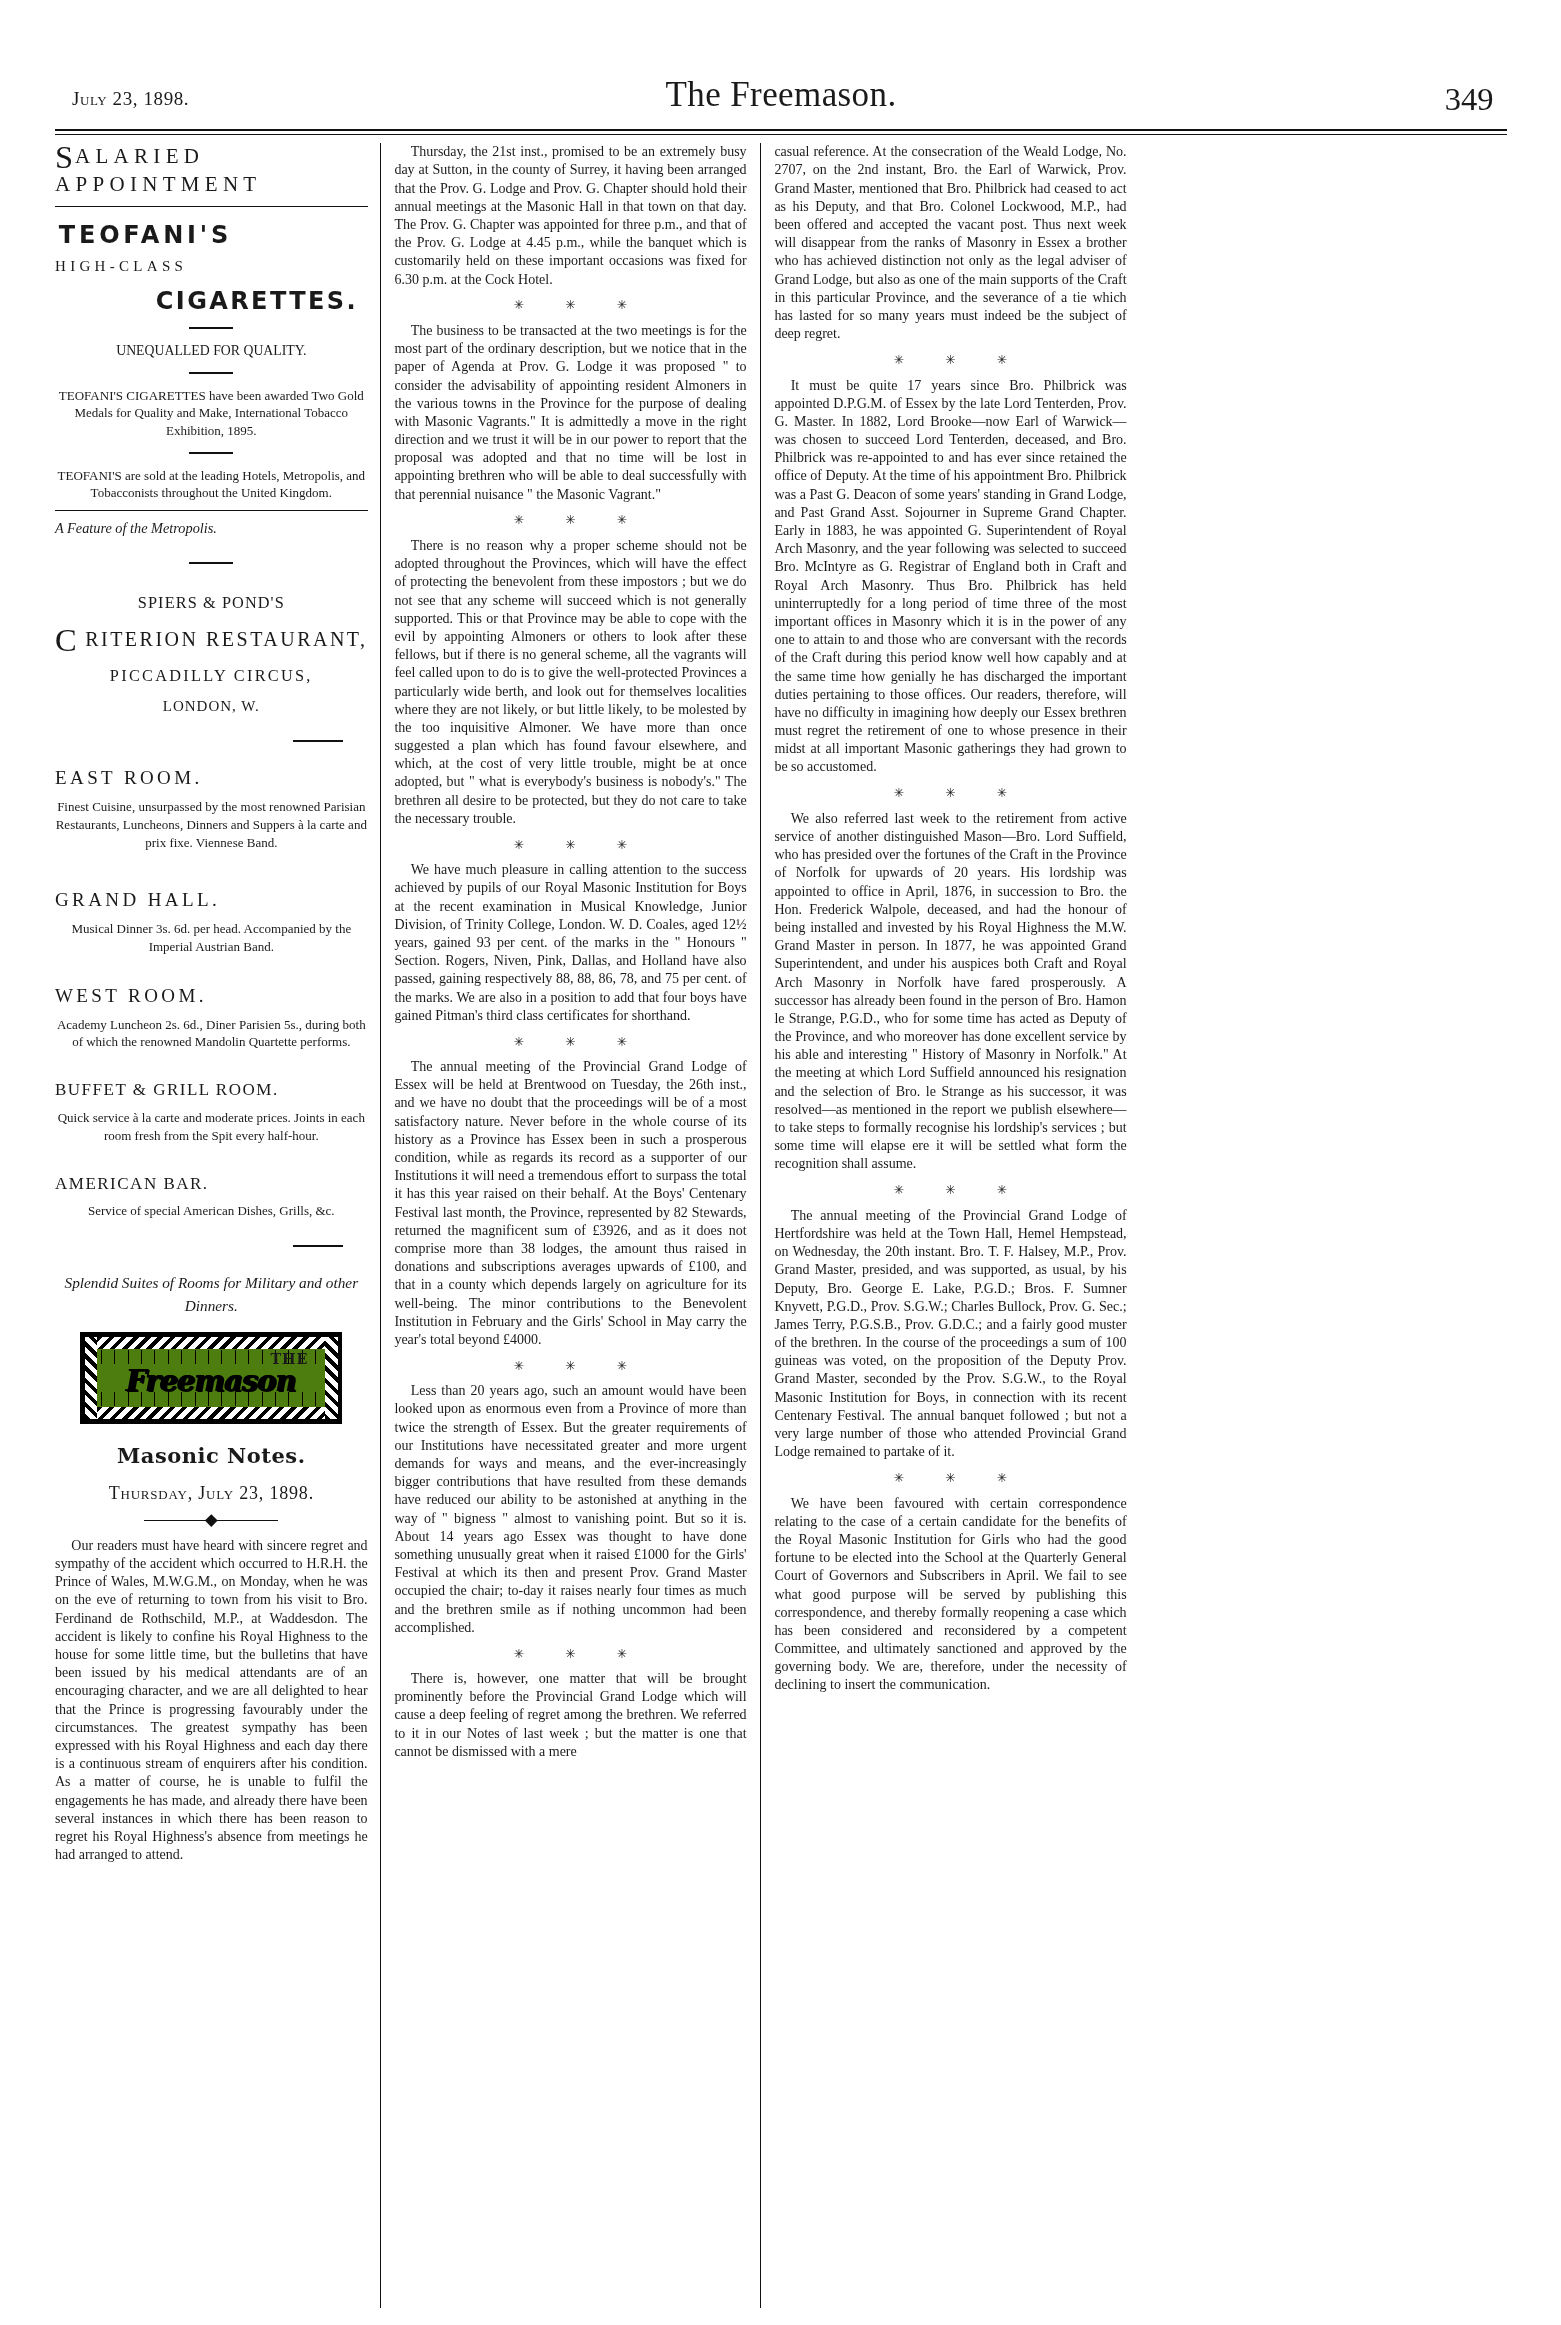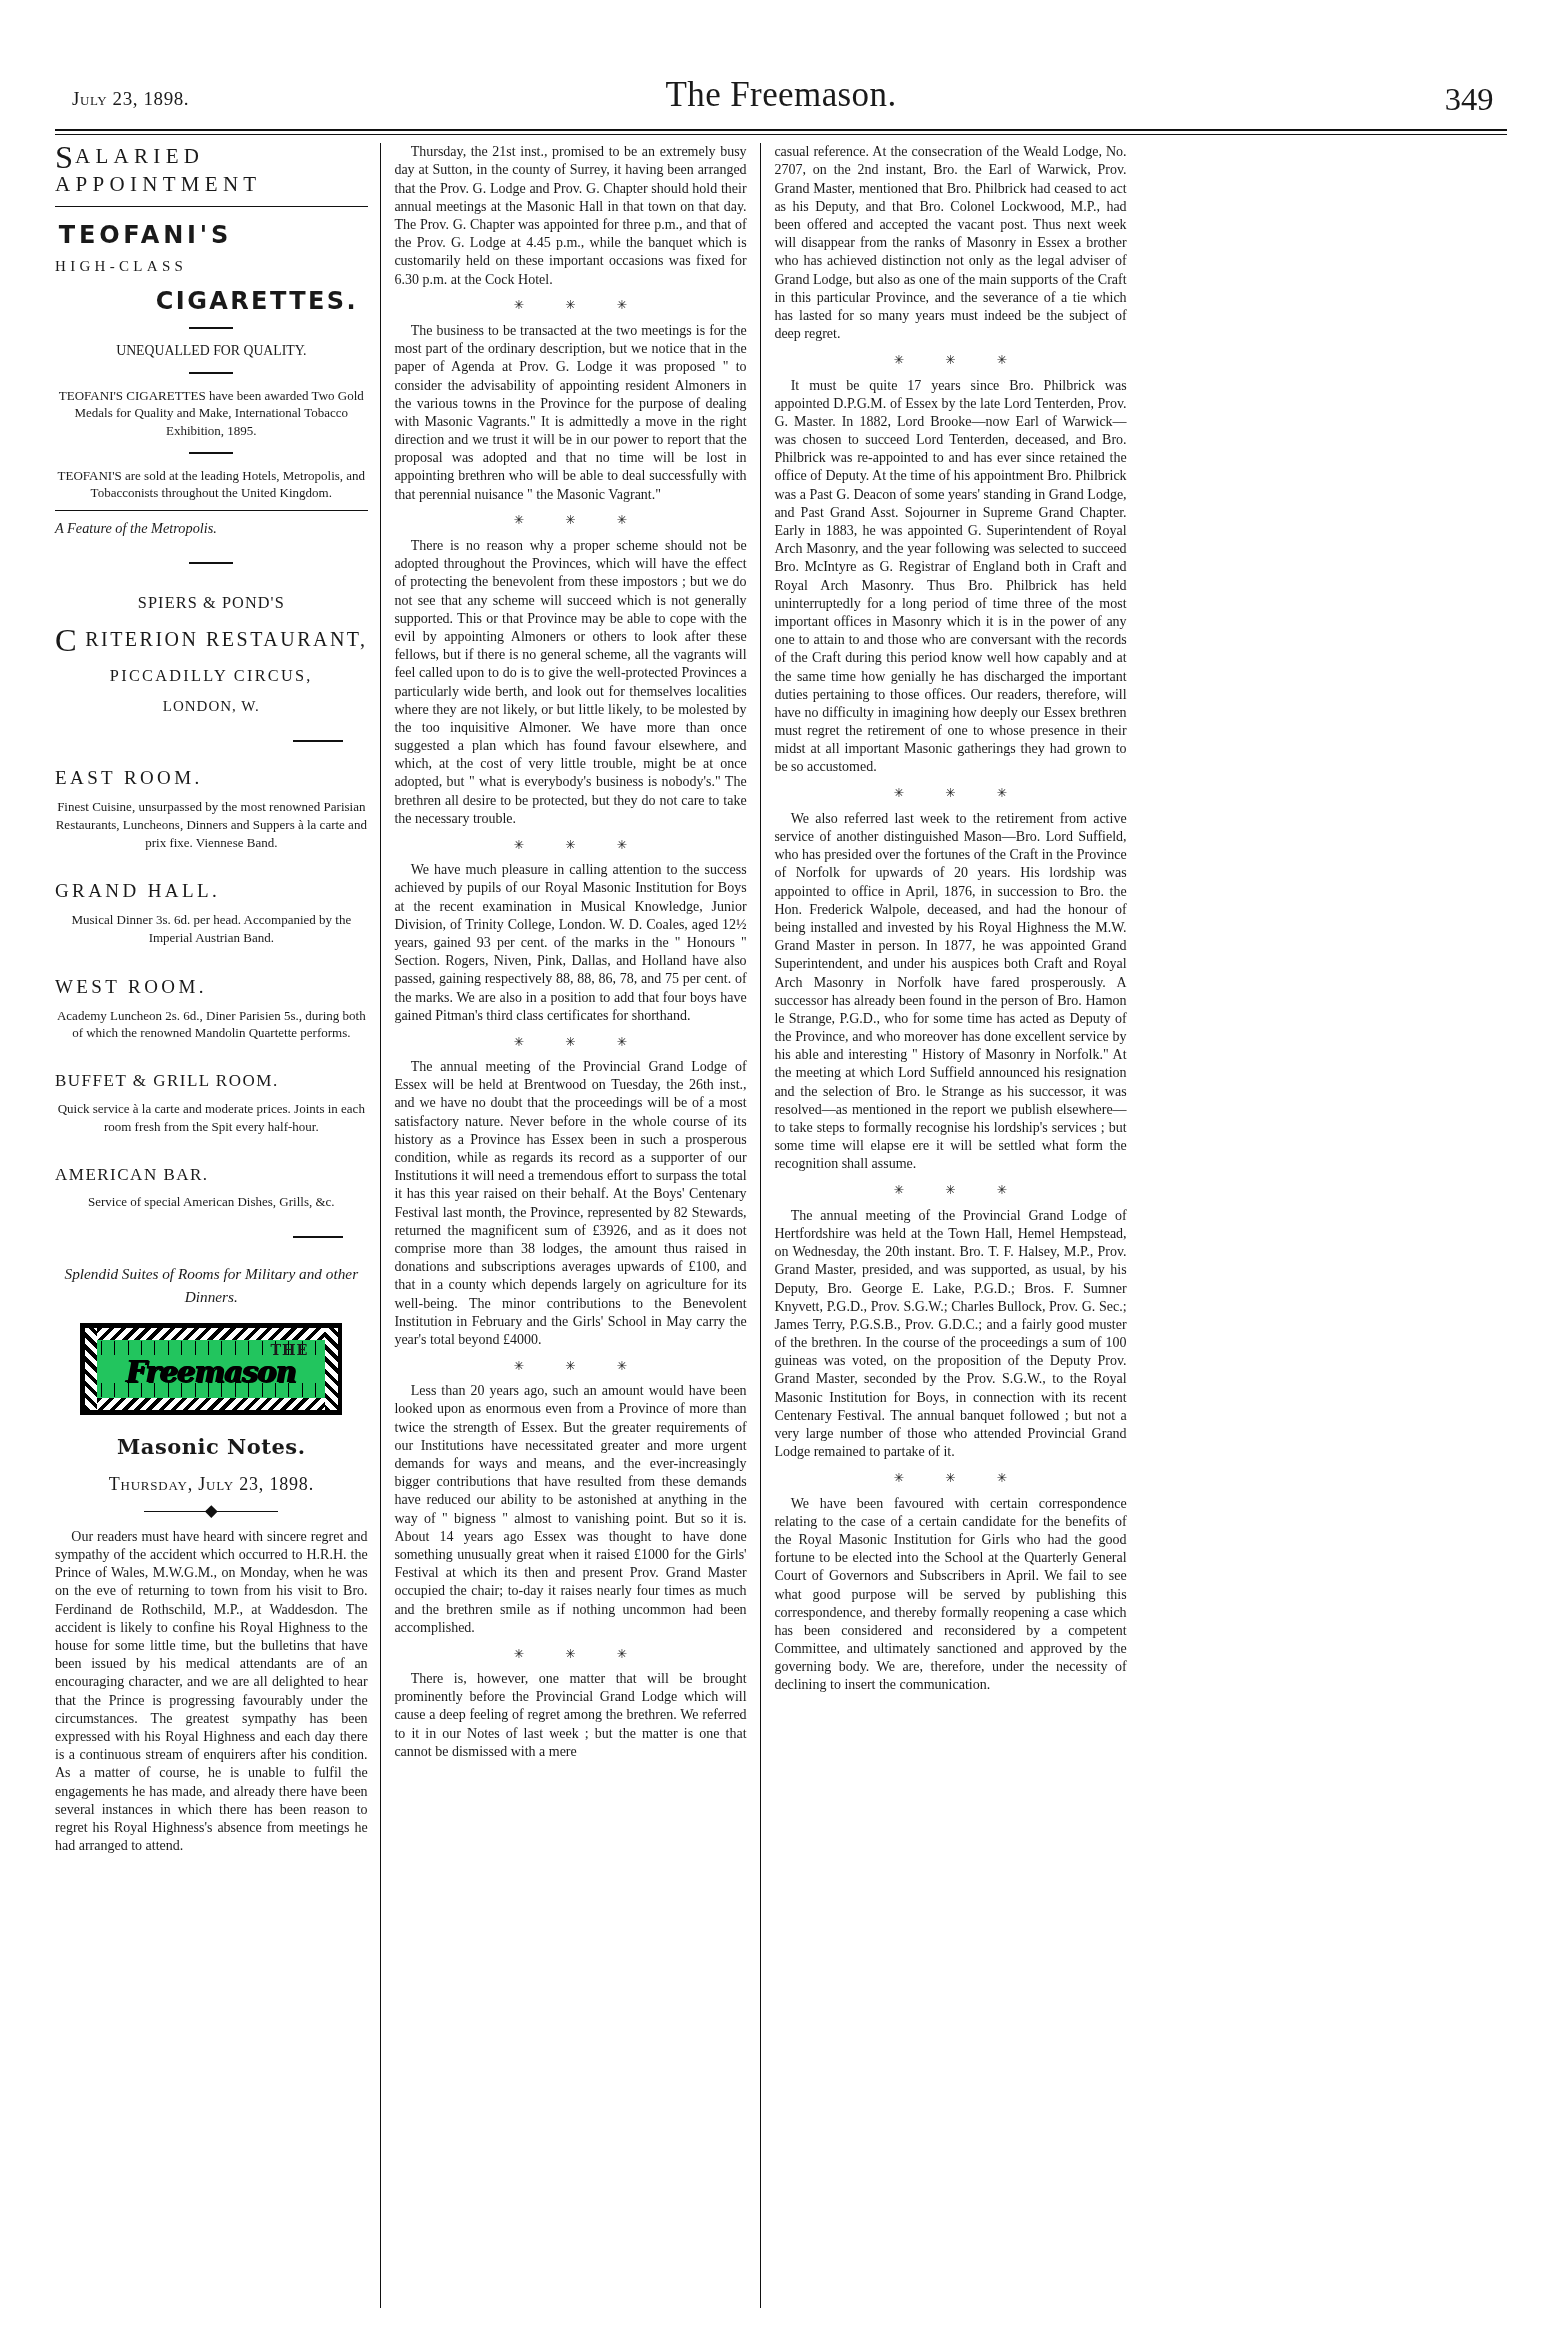--- a/index.html
+++ b/index.html
@@ -185,21 +185,21 @@
   
   .logo-box{
     margin:15.3px auto 0 auto;
     width:262px;height:92px;
     position:relative;
     background:#000;
     overflow:hidden;
   }
   .logo-inner{
     position:absolute;inset:4.8px;
-    background:#22c55e;
+    background:#4d7c0f;
     overflow:hidden;
   }
   .logo-band{
     position:absolute;left:0;right:0;height:12.4px;
     background:
       repeating-linear-gradient(135deg,#000 0 3.8px,#fff 3.8px 8.6px);
   }
   .logo-band.top{top:0;}
   .logo-band.bot{bottom:0;}
   .logo-side{
@@ -322,21 +322,21 @@
       </div>
 
       <div class="piccadilly">PICCADILLY CIRCUS,</div>
       <div class="london">LONDON, W.</div>
 
       <hr class="hr-short-r" style="margin-top:25px;margin-bottom:25px;">
 
       <div class="room-head">EAST ROOM.</div>
       <div class="room-body">Finest Cuisine, unsurpassed by the most renowned Parisian Restaurants, Luncheons, Dinners and Suppers à la carte and prix fixe.   Viennese Band.</div>
 
-      <div class="room-head" style="margin-top:29px;">GRAND HALL.</div>
+      <div class="room-head" style="margin-top:38px;">GRAND HALL.</div>
       <div class="room-body">Musical Dinner 3s. 6d. per head.  Accompanied by the Imperial Austrian Band.</div>
 
       <div class="room-head" style="margin-top:29px;">WEST ROOM.</div>
       <div class="room-body">Academy Luncheon 2s. 6d., Diner Parisien 5s., during both of which the renowned Mandolin Quartette performs.</div>
 
       <div class="room-head small" style="margin-top:29px;">BUFFET &amp; GRILL ROOM.</div>
       <div class="room-body">Quick service à la carte and moderate prices.  Joints in each room fresh from the Spit every half-hour.</div>
 
       <div class="room-head small" style="margin-top:29px;">AMERICAN BAR.</div>
       <div class="room-body">Service of special American Dishes, Grills, &amp;c.</div>

